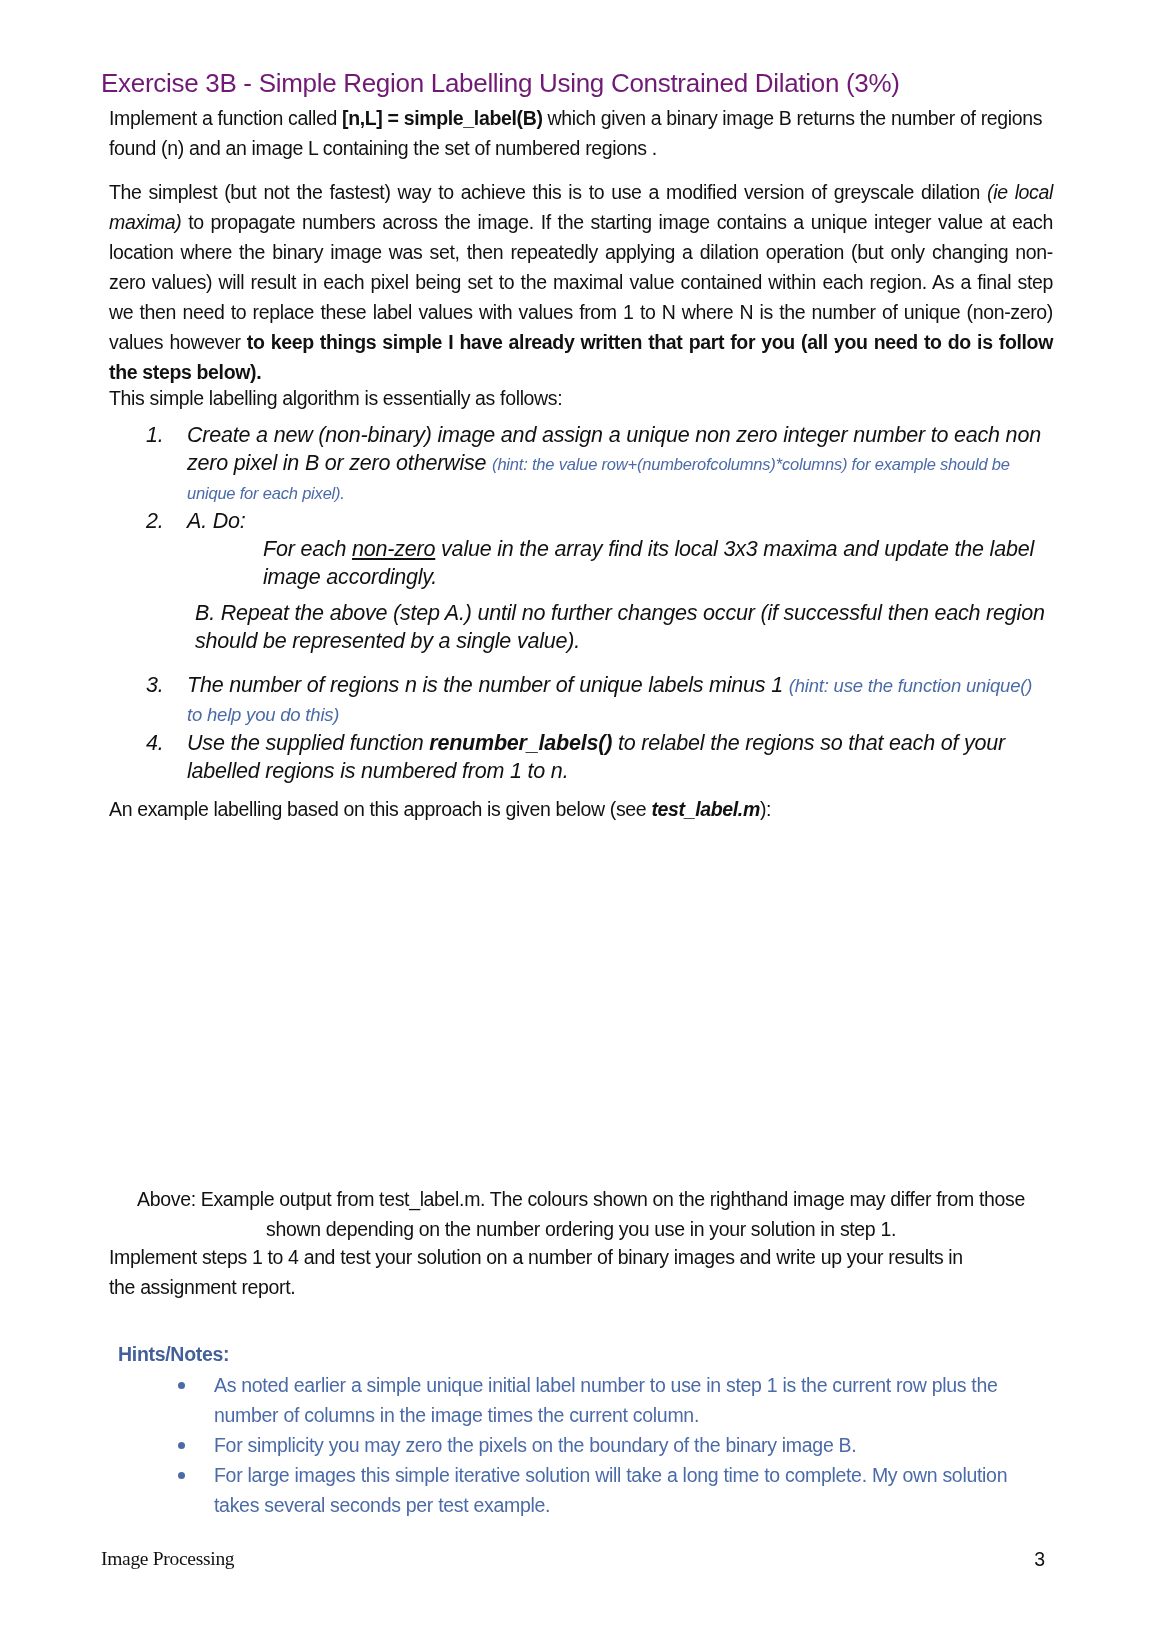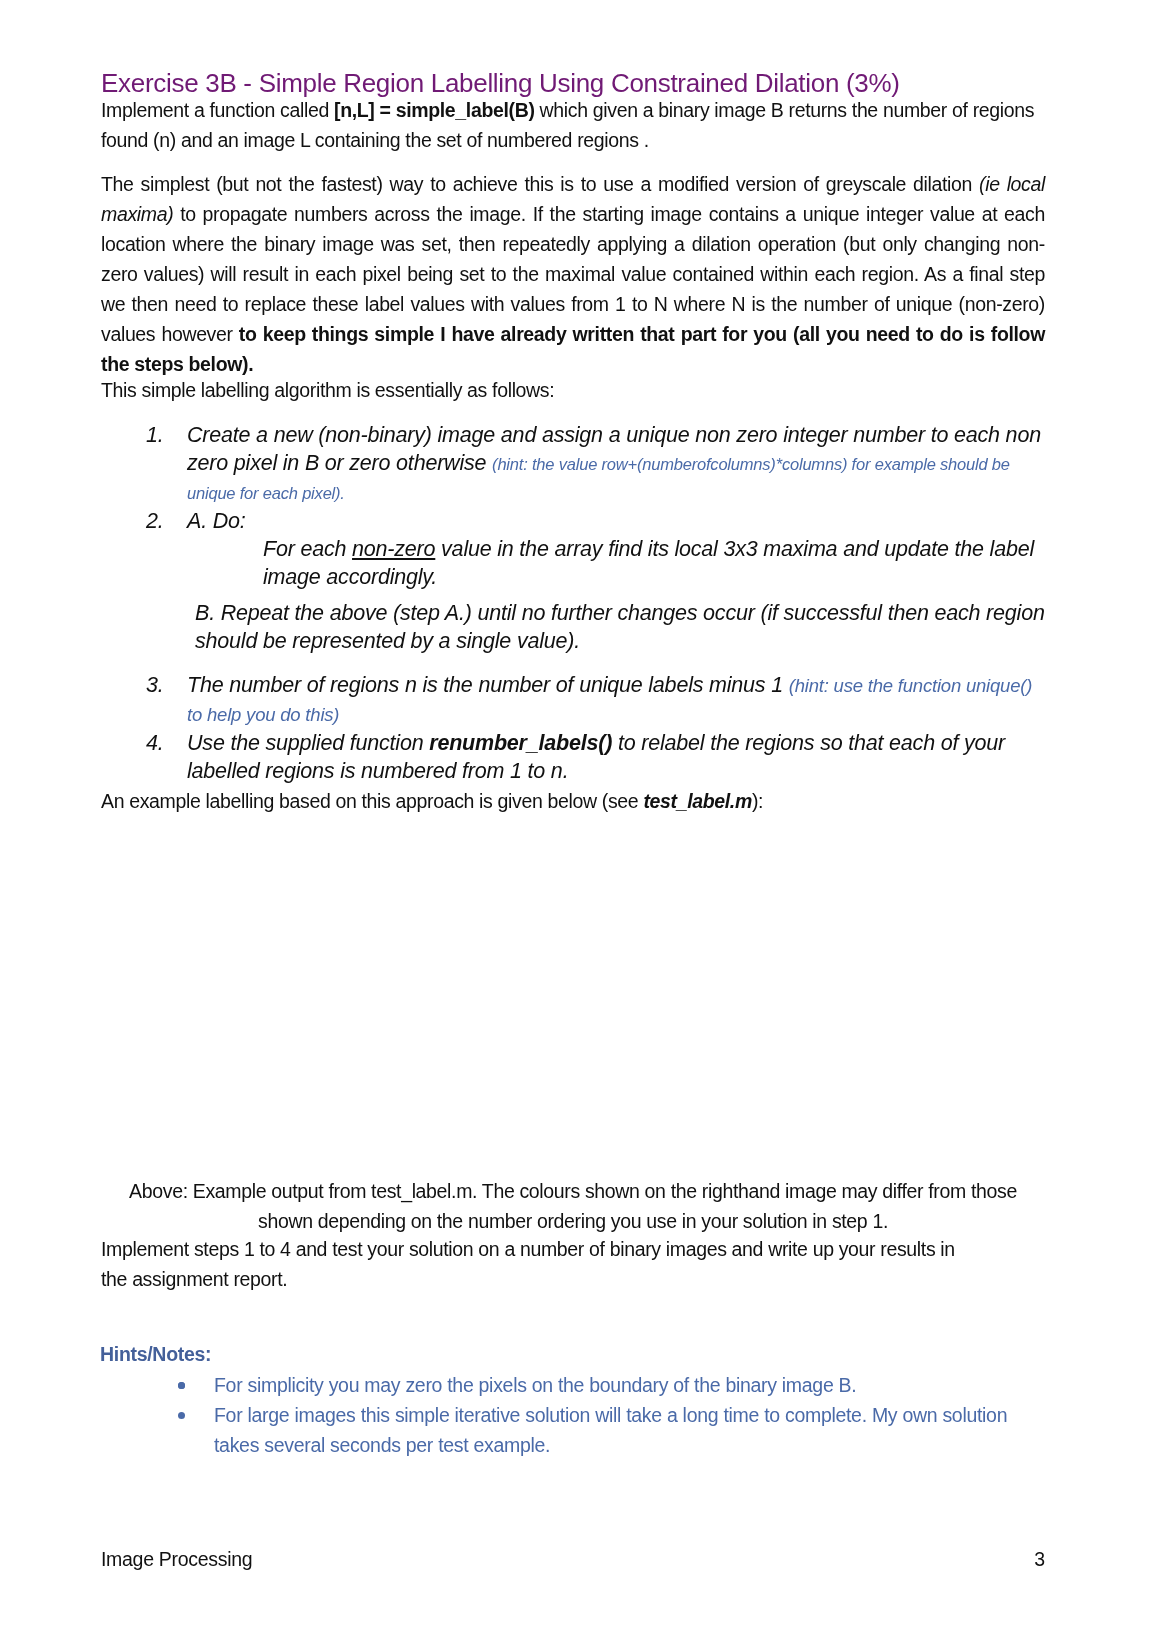--- a/index.html
+++ b/index.html
@@ -38,47 +38,47 @@
     .figure-area {
       position: absolute; left: 101px; top: 870px; width: 944px; height: 300px;
     }
     .caption {
       position: absolute; left: 101px; top: 1176px; width: 944px;
       text-align: center; 
       font-family: "Liberation Sans Narrow", "Liberation Sans", sans-serif;
       font-size: 19.5px; line-height: 30px; color: #111; letter-spacing: -0.35px;
     }
     .hints-heading {
-      position: absolute; left: 100px; top: 1339px;
+      position: absolute; left: 118px; top: 1339px;
       font-size: 19.5px; line-height: 30px; font-weight: bold; color: #44609a;
       font-family: "Liberation Sans Narrow", "Liberation Sans", sans-serif;
       letter-spacing: -0.3px;
     }
     .hints-list {
       position: absolute; left: 174px; top: 1370px; width: 870px;
       margin: 0; padding: 0; list-style: none;
       font-family: "Liberation Sans Narrow", "Liberation Sans", sans-serif;
       font-size: 19.5px; line-height: 30px; color: #4a6aa8; letter-spacing: -0.3px;
     }
     .hints-list li { position: relative; padding-left: 40px; }
     .bullet {
       position: absolute; left: 4px; top: 12px; width: 7px; height: 7px;
       border-radius: 50%; background: #4a6aa8;
     }
     .footer-left {
       position: absolute; left: 101px; top: 1544px;
-      font-family: Liberation Sans, sans-serif;
+      font-family: Liberation Serif, serif;
       font-size: 19.5px; line-height: 30px; color: #111; letter-spacing: -0.3px; text-align: center;
     }
     .footer-right {
       position: absolute; right: 111px; top: 1544px;
       font-family: "Liberation Sans Narrow", "Liberation Sans", sans-serif;
       font-size: 19.5px; line-height: 30px; color: #111;
     }
-    p { margin: 0; }
+    p { margin: 8px; }
   </style>
 </head>
 <body>
 
 <div class="page">
 
   <h1 class="title">Exercise 3B - Simple Region Labelling Using Constrained Dilation (3%)</h1>
 
   <p class="body-text" style="top:95px;">
     <span>Implement a function called </span><b>[n,L] = simple_label(B)</b><span> which given a binary image B returns the number of regions found (n) and an image L containing the set of numbered regions .</span>
@@ -121,20 +121,21 @@
 
   <p class="caption">Above: Example output from test_label.m. The colours shown on the righthand image may differ from those shown depending on the number ordering you use in your solution in step 1.</p>
 
   <p class="body-text" style="top:1234px; width:860px;">Implement steps 1 to 4 and test your solution on a number of binary images and write up your results in the assignment report.</p>
 
   <div class="hints-heading">Hints/Notes:</div>
 
   <ul class="hints-list">
     <li>
       <span class="bullet"></span>
+      <span>As noted earlier a simple unique initial label number to use in step 1 is the current row plus the number of columns in the image times the current column.</span>
     </li>
     <li>
       <span class="bullet"></span>
       <span>For simplicity you may zero the pixels on the boundary of the binary image B.</span>
     </li>
     <li>
       <span class="bullet"></span>
       <span>For large images this simple iterative solution will take a long time to complete. My own solution takes several seconds per test example.</span>
     </li>
   </ul>

